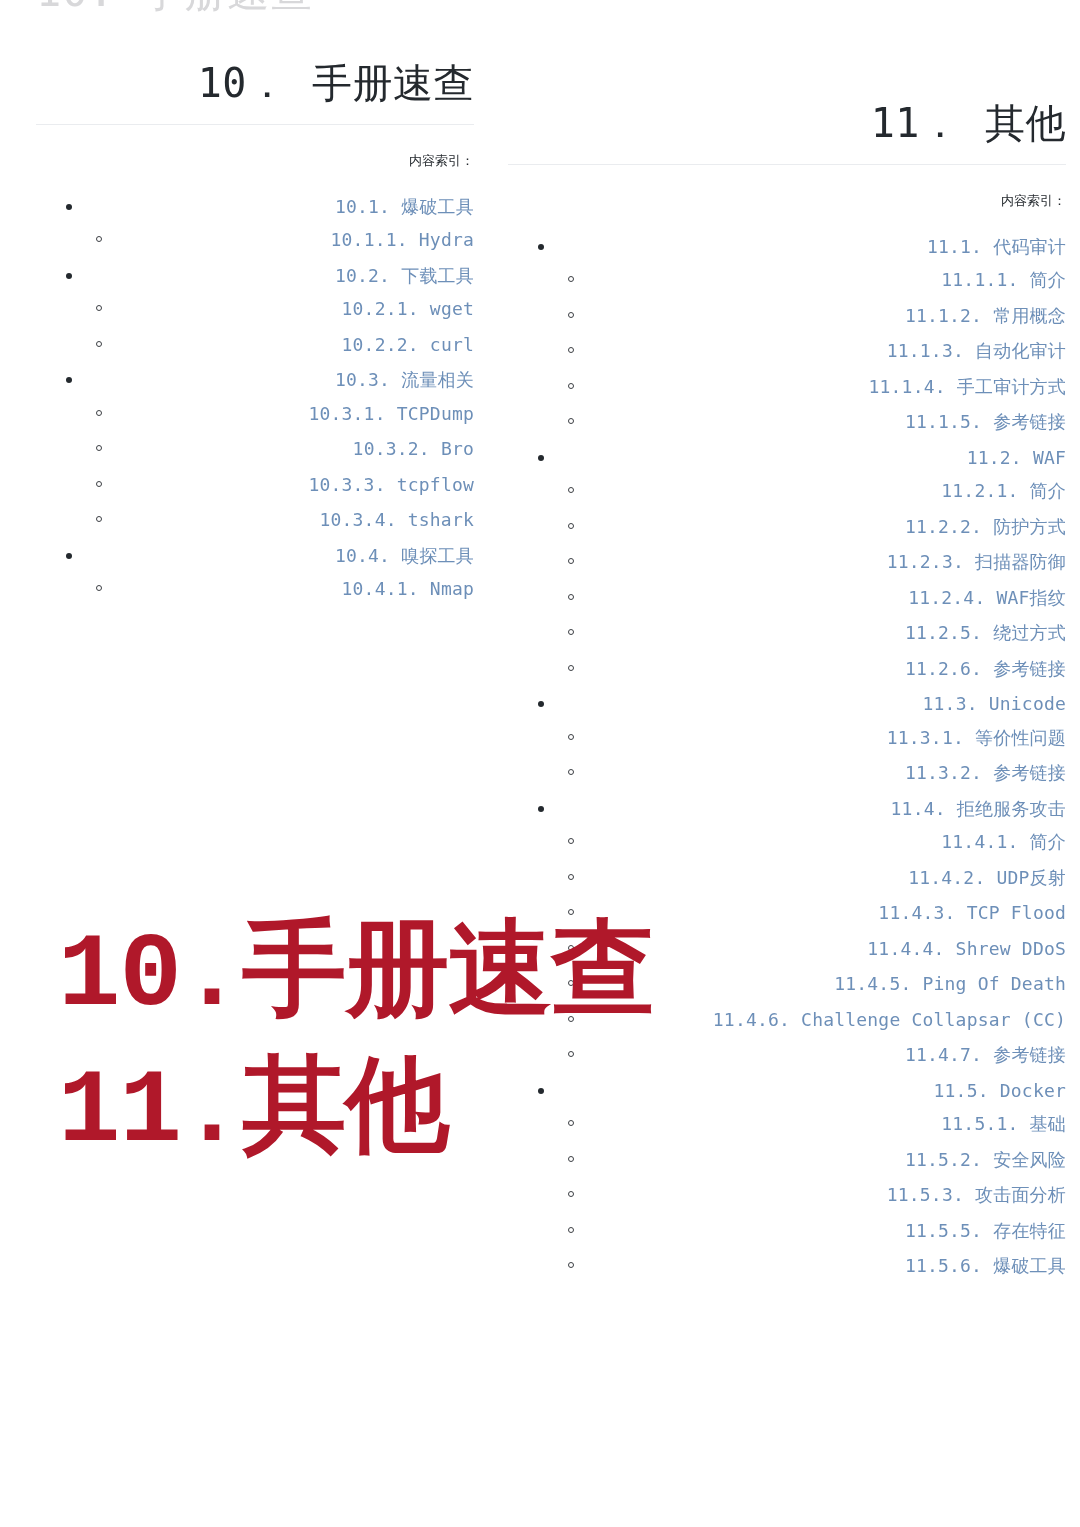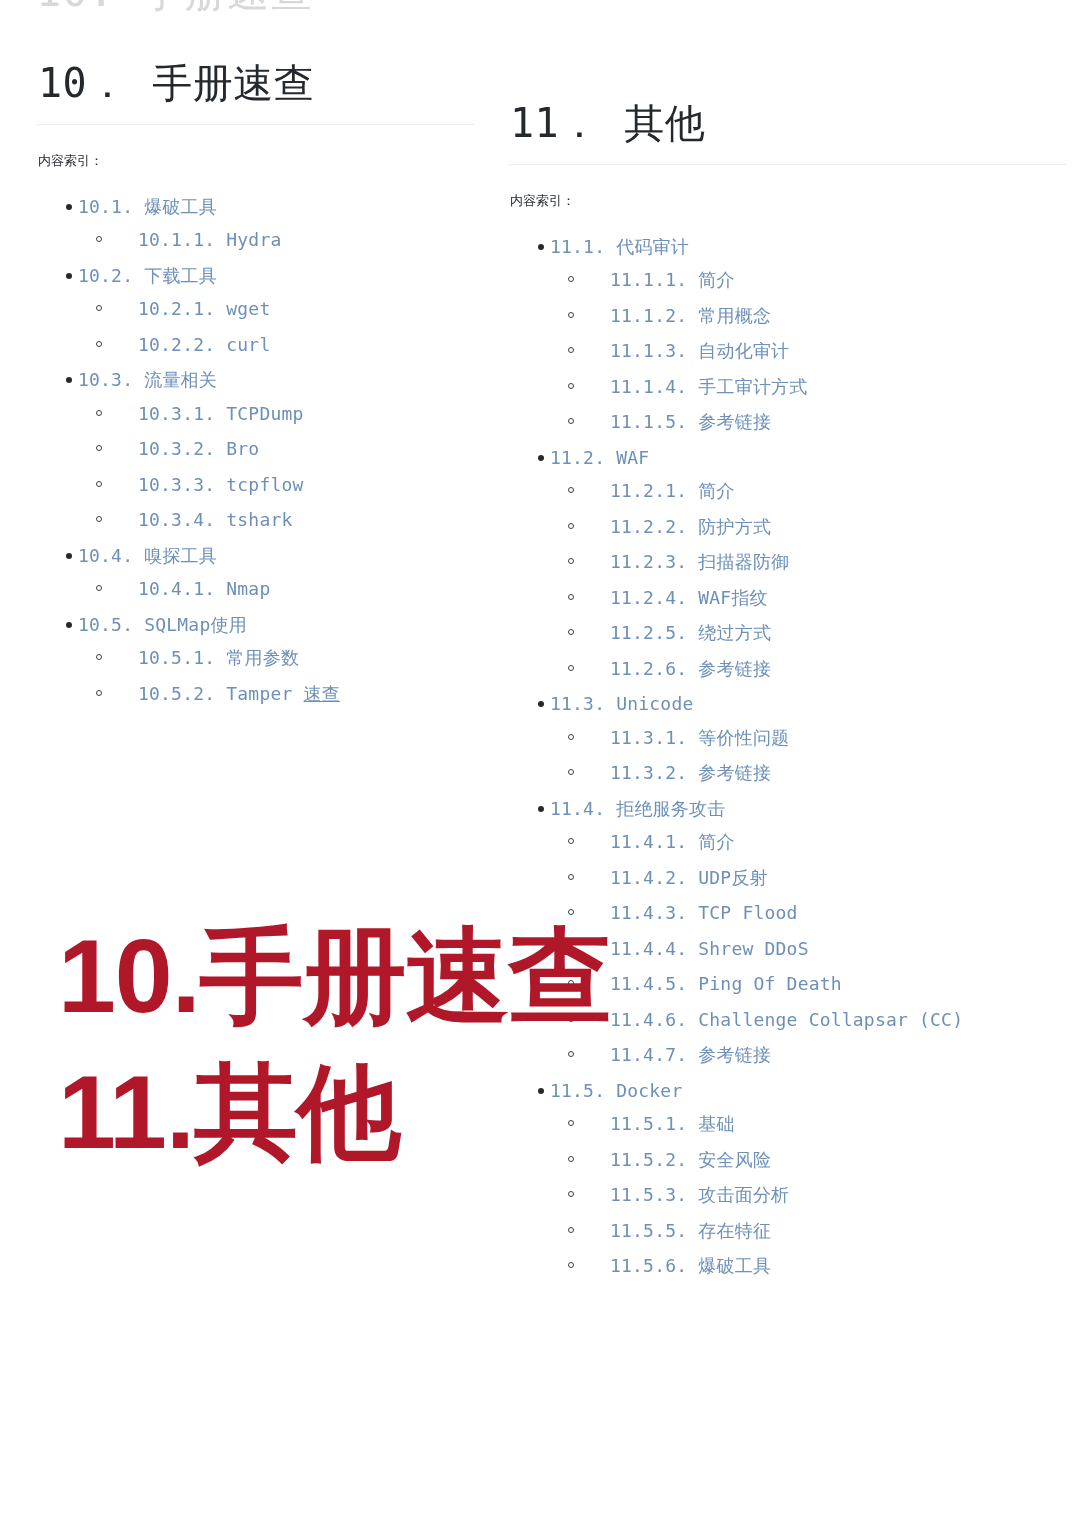--- a/index.html
+++ b/index.html
@@ -39,20 +39,21 @@
   
   .page {
     position: absolute;
     top: 0;
     left: 0;
     width: 1080px;
     height: 1527px;
     display: flex;
     flex-direction: row;
     align-items: flex-start;
+    text-align: right;
   }
   .column {
     box-sizing: border-box;
     padding-top: 58px;
   }
   .column-left {
     width: 508px;
     padding-left: 36px;
     padding-right: 34px;
   }
@@ -148,21 +149,21 @@
   .overlay {
     position: absolute;
     left: 0;
     top: 0;
     width: 1080px;
     height: 1527px;
     pointer-events: none;
   }
   .overlay-line {
     position: absolute;
-    font-family: Liberation Sans, sans-serif;
+    font-family: Liberation Mono, monospace;
     font-weight: 700;
     color: #b0182a;
     white-space: nowrap;
     letter-spacing: -1px;
   }
   .overlay-line-1 {
     left: 58px;
     top: 924px;
     font-size: 104px;
     line-height: 1;
@@ -241,34 +242,20 @@
         <span class="bullet-disc"></span>
         <a class="toc-link" href="#">10.4. 嗅探工具</a>
         <ul class="toc-sub">
           <li class="toc-l2">
             <span class="bullet-circle"></span>
             <a class="toc-link" href="#">10.4.1. Nmap</a>
           </li>
         </ul>
       </li>
 
-      <li class="toc-l1">
-        <span class="bullet-disc"></span>
-        <a class="toc-link" href="#">10.5. SQLMap使用</a>
-        <ul class="toc-sub">
-          <li class="toc-l2">
-            <span class="bullet-circle"></span>
-            <a class="toc-link" href="#">10.5.1. 常用参数</a>
-          </li>
-          <li class="toc-l2">
-            <span class="bullet-circle"></span>
-            <a class="toc-link underlined" href="#"><span>10.5.2. Tamper </span><span class="u">速查</span></a>
-          </li>
-        </ul>
-      </li>
 
     </ul>
   </div>
 
   <div class="column column-right">
     <h1 class="section-heading">11． 其他</h1>
     <p class="index-label">内容索引：</p>
     <ul class="toc">
 
       <li class="toc-l1">

